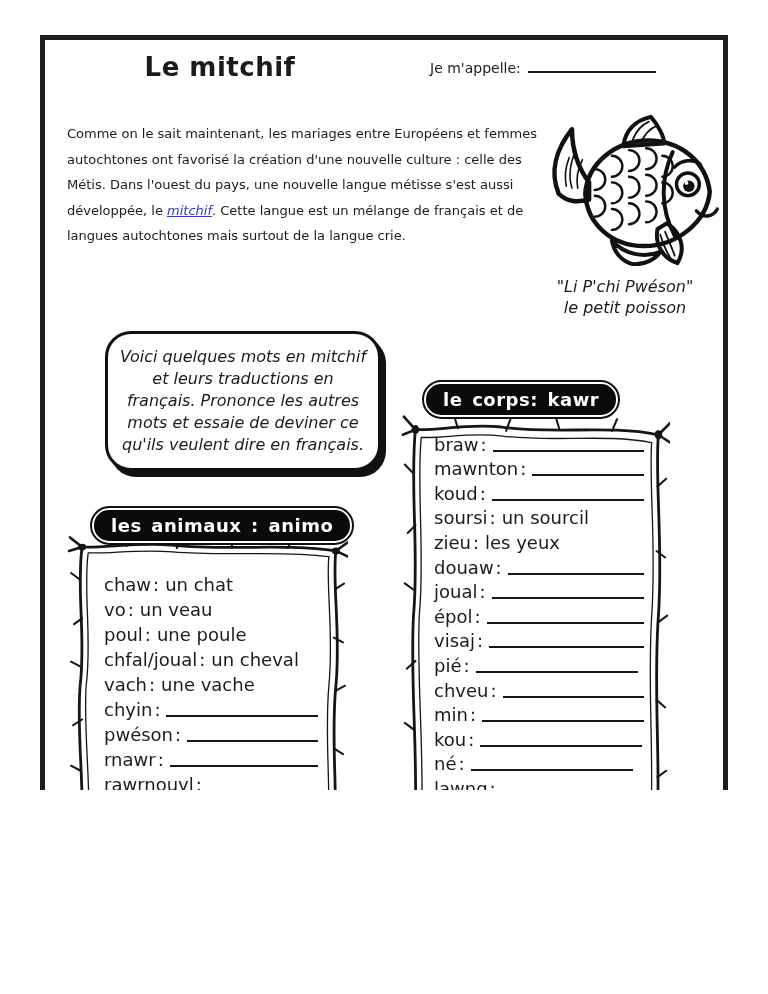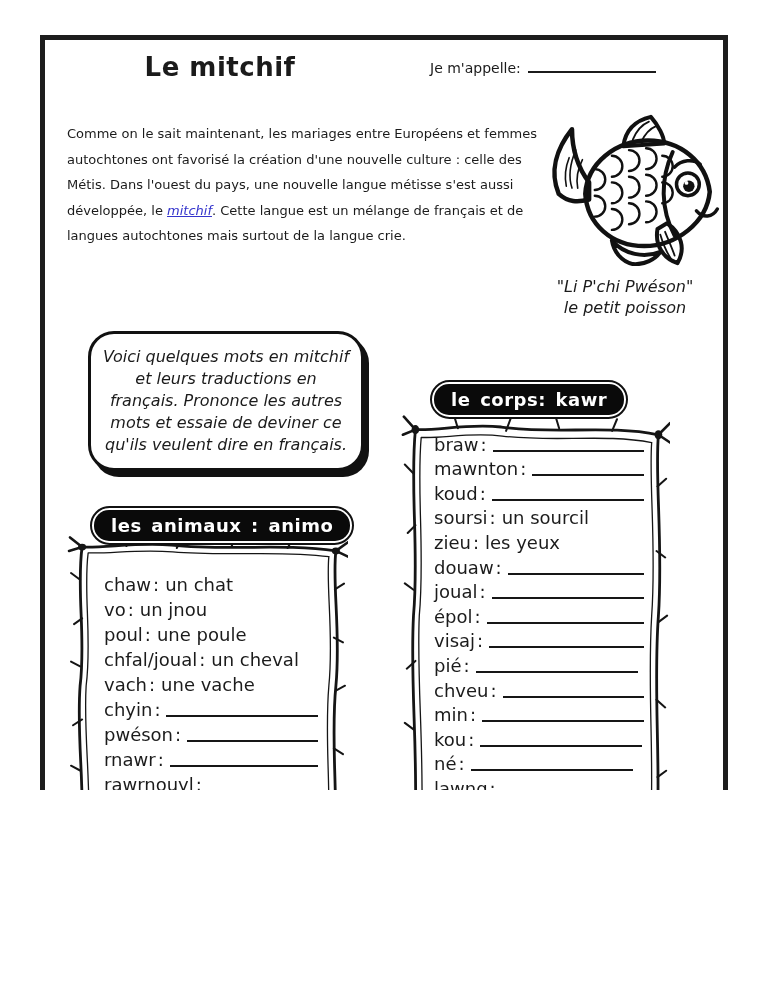--- a/index.html
+++ b/index.html
@@ -22,37 +22,37 @@
   
   .intro { position:absolute; left:67px; top:121px; width:478px; font-size:13px; line-height:25.5px; }
   .mitchif-link { color:#3434cc; font-style:italic; text-decoration:underline; cursor:pointer; }
   
   .fish-wrap { position:absolute; left:533px; top:114px; width:192px; height:152px; }
   .fish-wrap svg { width:100%; height:100%; }
   .fish-caption { position:absolute; left:525px; top:276px; width:200px; text-align:center;
     font-style:italic; font-size:16px; line-height:21px; }
   
   .bubble {
-    position:absolute; left:88px; top:331px; width:276px; background:#fff;
+    position:absolute; left:105px; top:331px; width:276px; background:#fff;
     border:3px solid #111; border-radius:26px; box-shadow:5px 6px 0 #111;
     padding:12px 10px; text-align:center; font-style:italic; font-size:16px; line-height:22px;
   }
   
   .vocab-box { position:absolute; }
   .vocab-box.animals { left:66px; top:506px; width:282px; height:384px; }
   .vocab-box.body    { left:400px; top:380px; width:270px; height:509px; }
   .twig-frame { position:absolute; left:0; right:0; }
   .animals .twig-frame { top:16px; height:366px; width:282px; }
   .body    .twig-frame { top:16px; height:491px; width:270px; }
   .badge-outer {
     position:absolute; top:0; z-index:3; display:inline-block;
     border:2px solid #111; border-radius:20px; background:#fff; padding:2px;
   }
   .animals .badge-outer { left:24px; }
-  .body    .badge-outer { left:30px; }
+  .body    .badge-outer { left:22px; }
   .badge-inner {
     background:#0a0a0a; color:#fff; border-radius:15px; padding:5px 17px;
     font-weight:bold; font-size:18px; letter-spacing:0.5px; word-spacing:3px; white-space:nowrap;
   }
   .vocab-list { position:absolute; z-index:2; }
   .animals .vocab-list { left:38px; top:64px; right:26px; }
   .body    .vocab-list { left:34px; top:50px; right:22px; }
   .entry { display:flex; align-items:flex-end; font-size:18px; }
   .animals .entry { height:25px; }
   .body    .entry { height:24.6px; }
@@ -157,21 +157,21 @@
         <div class="entry">
           <span class="word">chaw</span>
           <span class="colon">:</span>
           <span class="trans">un chat</span>
 
         </div>
 
         <div class="entry">
           <span class="word">vo</span>
           <span class="colon">:</span>
-          <span class="trans">un jnou</span>
+          <span class="trans">un veau</span>
 
         </div>
 
         <div class="entry">
           <span class="word">poul</span>
           <span class="colon">:</span>
           <span class="trans">une poule</span>
 
         </div>
 

